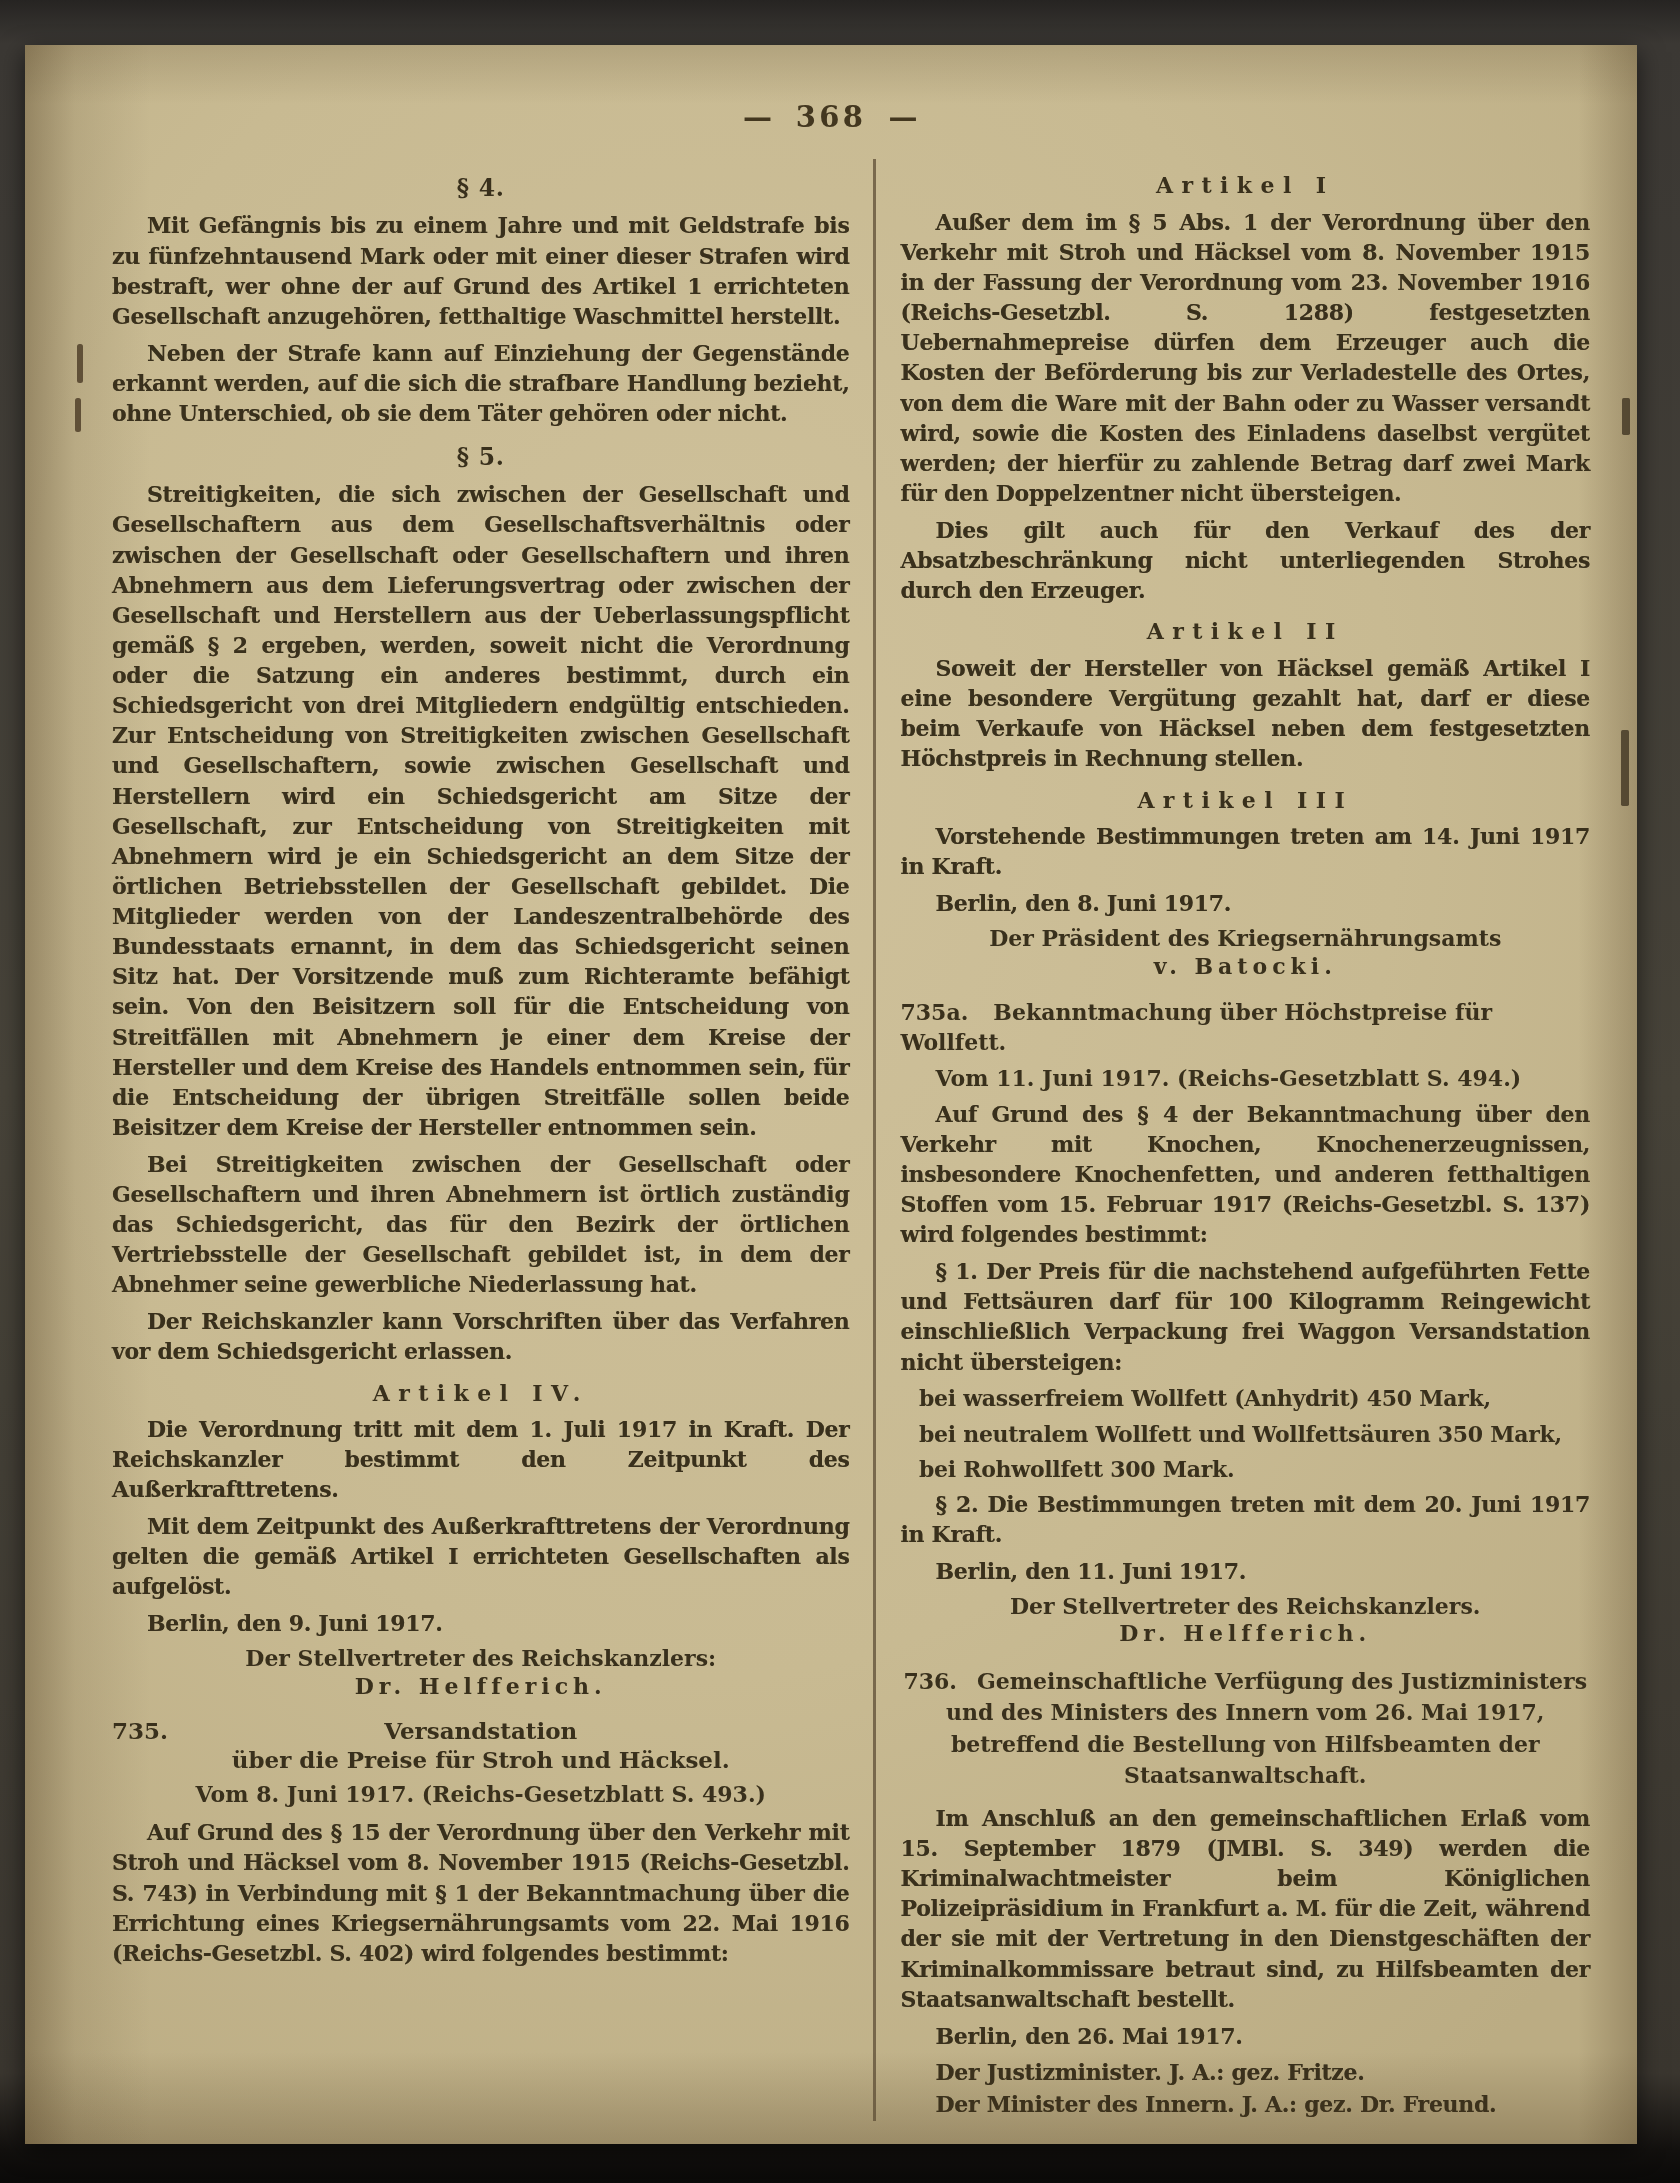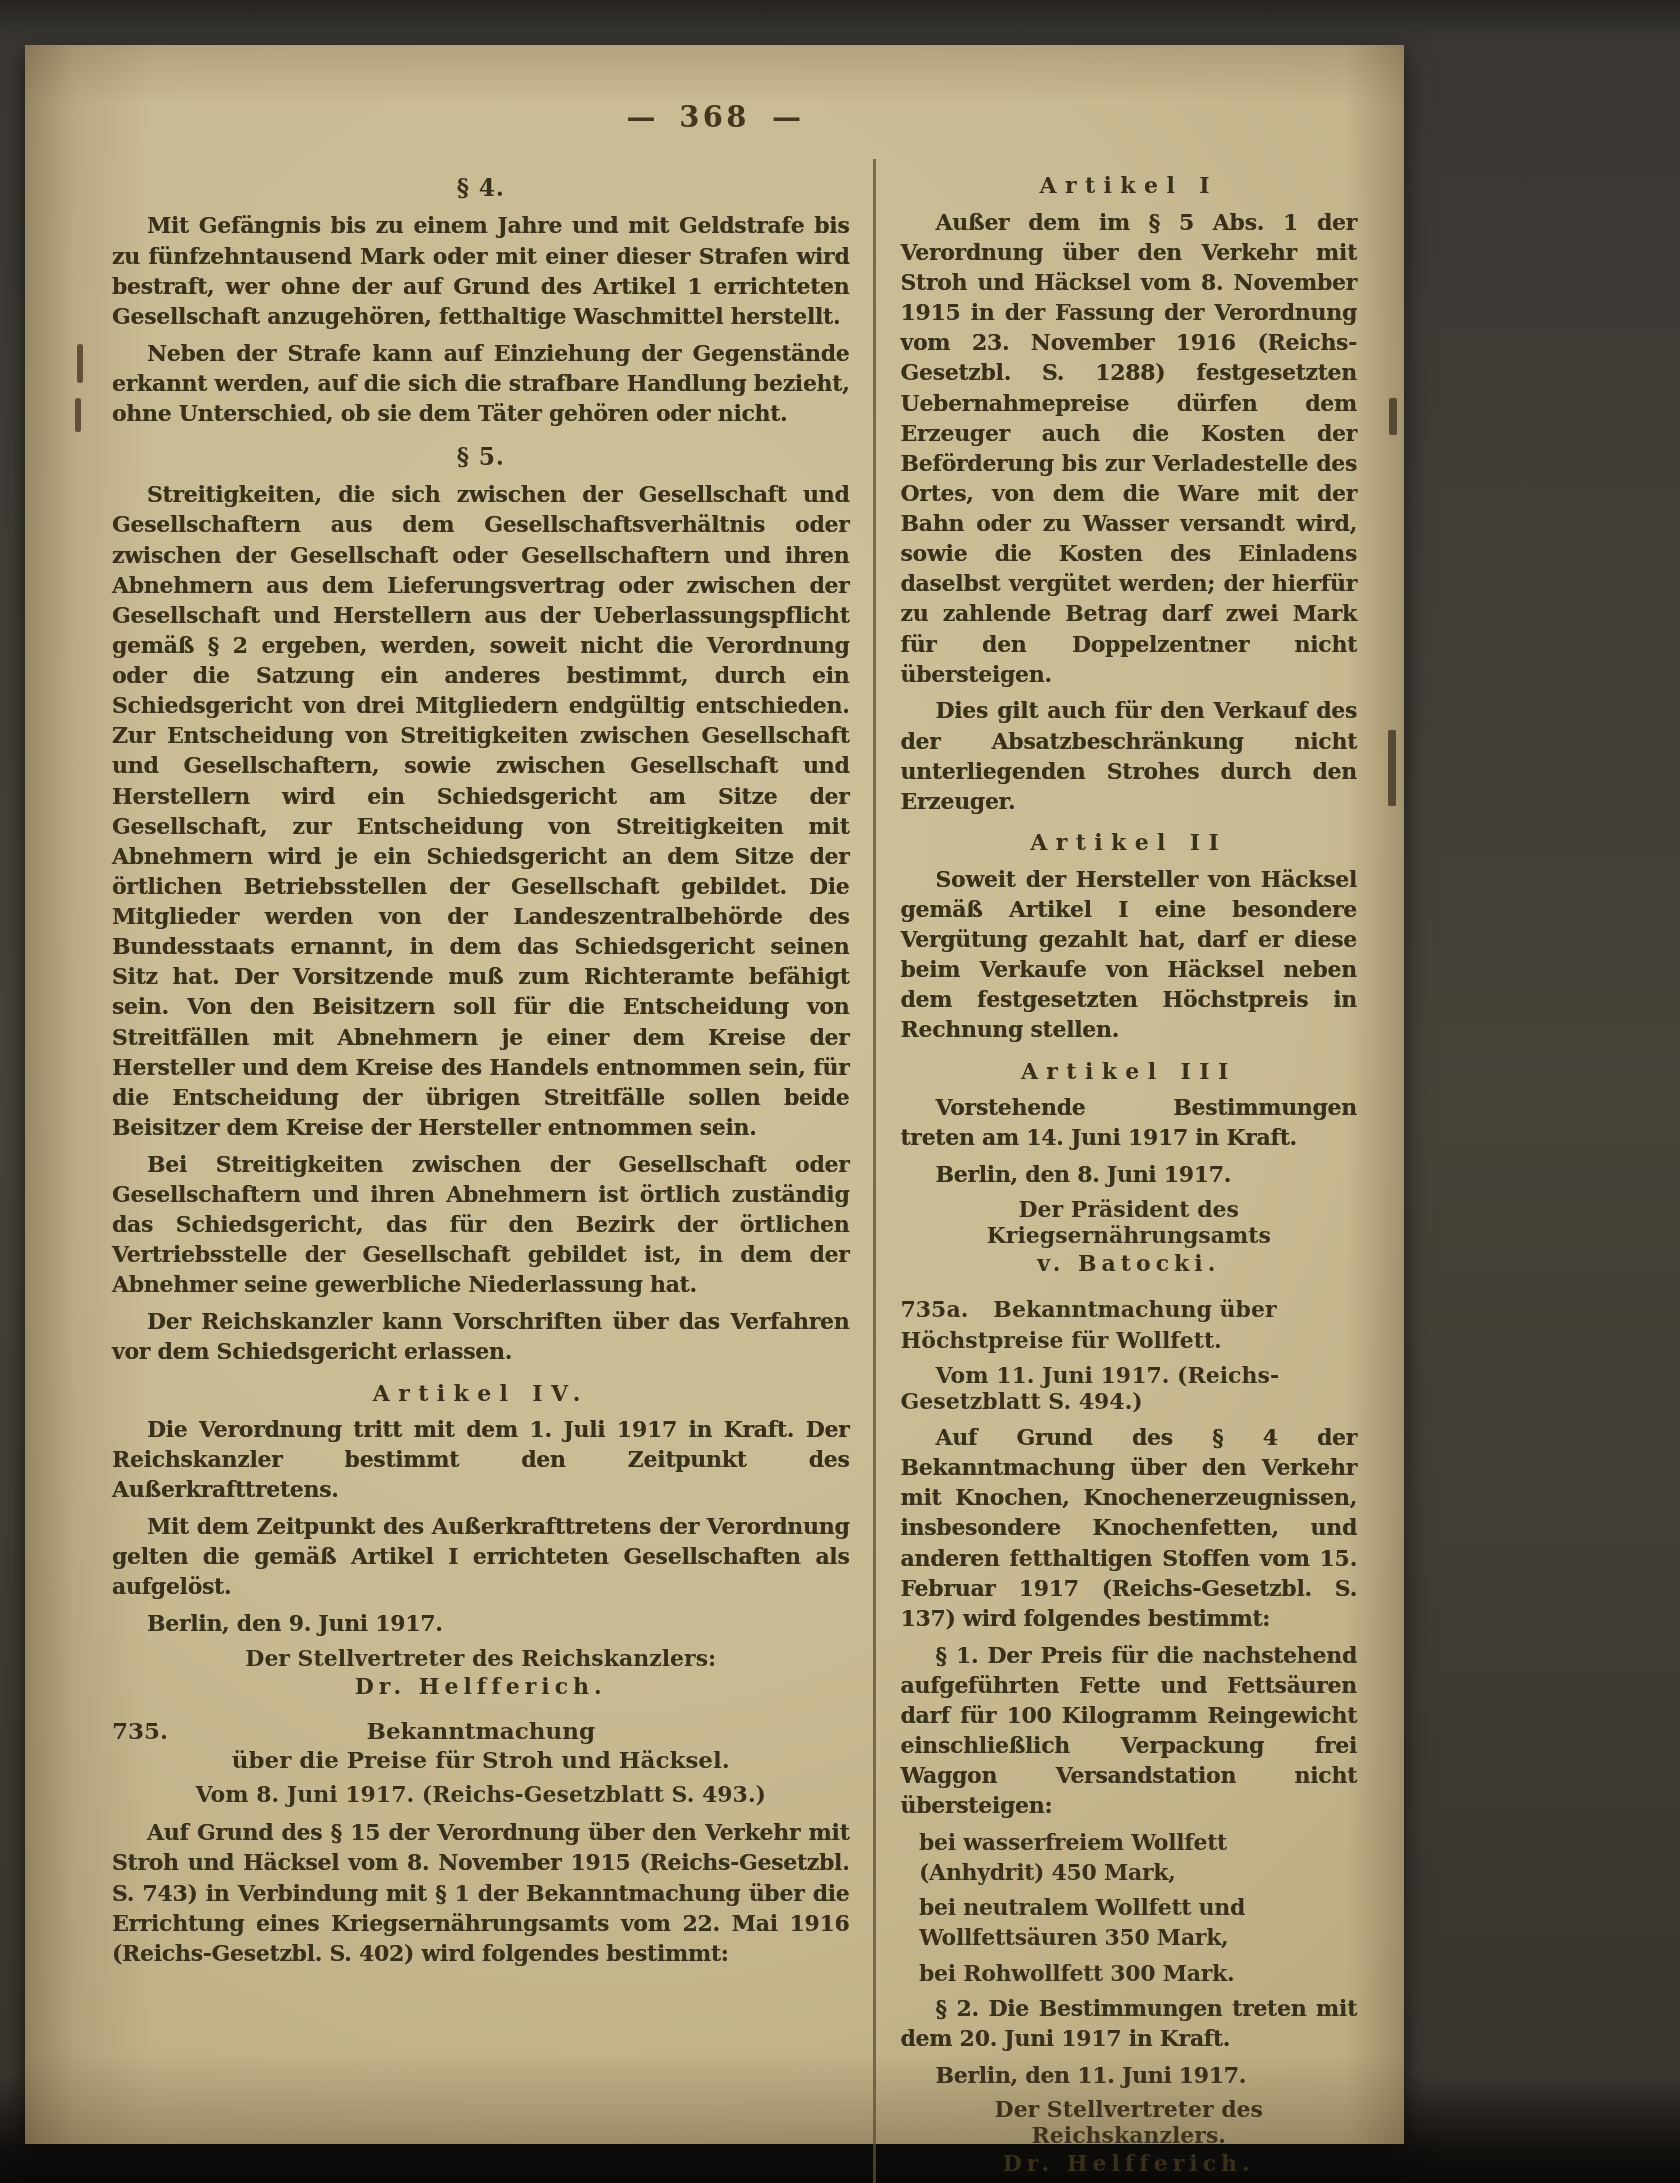--- a/index.html
+++ b/index.html
@@ -4,21 +4,21 @@
 <style>
   * { margin:0; padding:0; box-sizing:border-box; }
   html,body { width:1681px; height:2183px; }
   body {
     font-family:"DejaVu Serif","Liberation Serif",serif;
     background:linear-gradient(180deg,#262422 0%,#3b3834 2%,#474339 50%,#3a362f 95%,#12100e 98.5%,#0a0908 100%);
     position:relative;
     overflow:hidden;
   }
   .page {
-    position:absolute; left:25px; top:45px; width:1379px; height:2099px;
+    position:absolute; left:25px; top:45px; width:1612px; height:2099px;
     background:radial-gradient(ellipse 1261px 1597px at 42% 36%, #cfc19b 0%, #c8ba92 55%, #bbac83 100%);
     box-shadow:0 6.7px 23.5px rgba(0,0,0,.6);
   }
   .page::before {
     content:""; position:absolute; inset:0; pointer-events:none;
     background:
       linear-gradient(90deg, rgba(72,54,28,.38) 0%, rgba(72,54,28,.12) 50px, rgba(72,54,28,0) 126px),
       linear-gradient(270deg, rgba(72,54,28,.28) 0%, rgba(72,54,28,0) 59px),
       linear-gradient(0deg, rgba(72,54,28,.30) 0%, rgba(72,54,28,0) 92px),
       linear-gradient(180deg, rgba(72,54,28,.18) 0%, rgba(72,54,28,0) 59px);
@@ -94,21 +94,21 @@
 
       <div class="art-head">Artikel IV.</div>
       <p class="body">Die Verordnung tritt mit dem 1. Juli 1917 in Kraft. Der Reichskanzler bestimmt den Zeitpunkt des Außerkrafttretens.</p>
       <p class="body">Mit dem Zeitpunkt des Außerkrafttretens der Verordnung gelten die gemäß Artikel I errichteten Gesellschaften als aufgelöst.</p>
       <p class="place-date">Berlin, den 9. Juni 1917.</p>
       <div class="sig-role">Der Stellvertreter des Reichskanzlers:</div>
       <div class="sig-name">Dr. Helfferich.</div>
 
       <div class="notice-head">
         <span class="notice-num">735.</span>
-        <span>Bekanntmachung</span>
+        <span>Versandstation</span>
       </div>
       <div class="notice-sub">über die Preise für Stroh und Häcksel.</div>
       <div class="date-center">Vom 8. Juni 1917. (Reichs-Gesetzblatt S. 493.)</div>
       <p class="body">Auf Grund des § 15 der Verordnung über den Verkehr mit Stroh und Häcksel vom 8. November 1915 (Reichs-Gesetzbl. S. 743) in Verbindung mit § 1 der Bekanntmachung über die Errichtung eines Kriegsernährungsamts vom 22. Mai 1916 (Reichs-Gesetzbl. S. 402) wird folgendes bestimmt:</p>
     </div>
 
     <div class="col-sep"></div>
 
     <div class="col-right">
       <div class="art-head">Artikel I</div>

